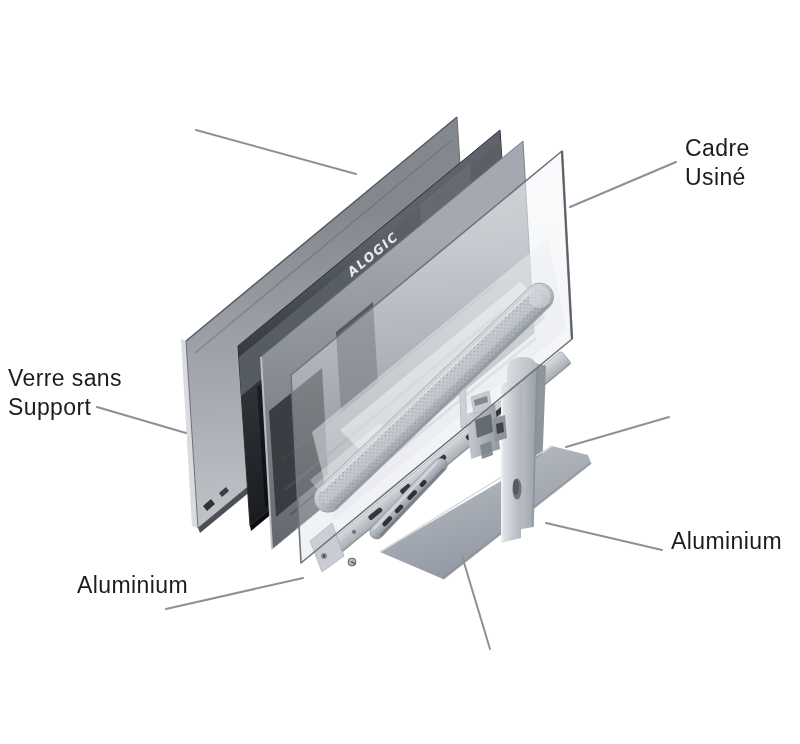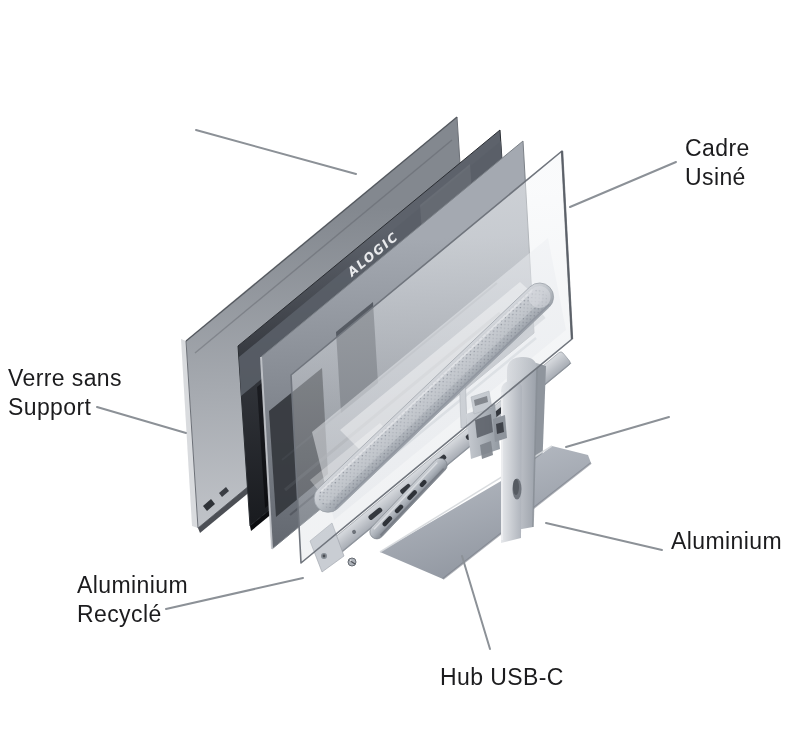--- a/index.html
+++ b/index.html
@@ -213,20 +213,16 @@
 
   <div class="label" style="left:682px;top:391px">
   </div>
 
   <div class="label" style="left:671px;top:527px">
     <span class="ln">Aluminium</span>
   </div>
 
   <div class="label" style="left:77px;top:571px">
     <span class="ln">Aluminium</span>
-    <span class="ln">Recyclé</span>
-  </div>
-
-  <div class="label" style="left:440px;top:663px">
-    <span class="ln">Hub USB-C</span>
-  </div>
+  </div>
+
 
 </div>
 
 </body></html>

